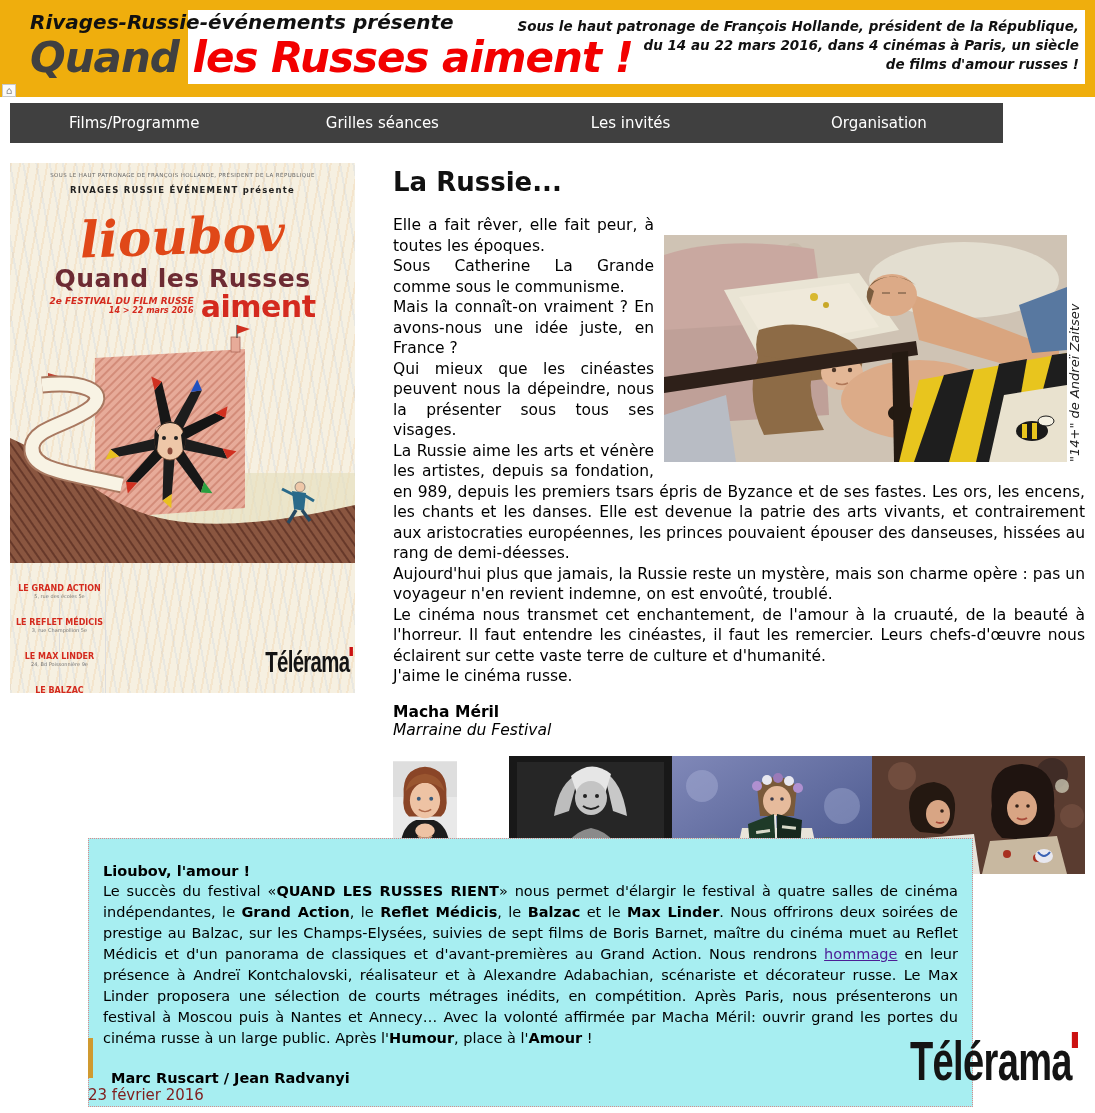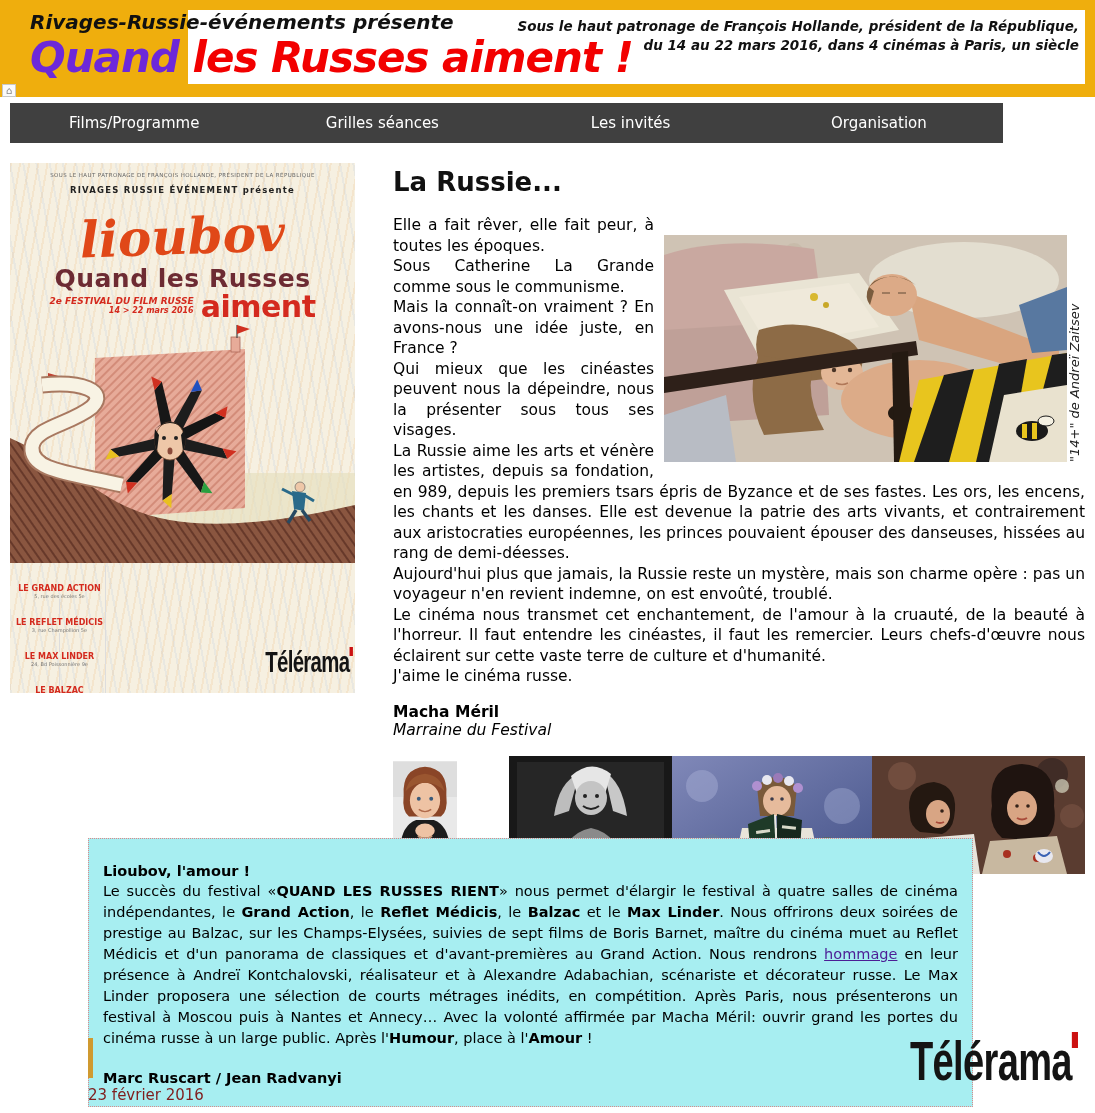--- a/index.html
+++ b/index.html
@@ -4,21 +4,21 @@
 <style>
   * { margin:0; padding:0; box-sizing:border-box; }
   body { font-family:"DejaVu Sans", sans-serif; background:#fff; }
   .page { position:relative; width:1095px; height:1113px; background:#fff; overflow:hidden; }
 
   
   .header { position:absolute; left:0; top:0; width:1095px; height:97px; background:#EFAE0D; }
   .title-whitebox { position:absolute; left:188px; top:10px; width:897px; height:74px; background:#fff; }
   .presenter { position:absolute; left:30px; top:10px; font-size:20px; font-weight:bold; font-style:italic; color:#111; white-space:nowrap; }
   .main-title { position:absolute; left:30px; top:33px; font-size:42px; font-weight:bold; font-style:italic; white-space:nowrap; letter-spacing:-1px; }
-  .main-title .lead { color:#6d28d9;text-align:right; }
+  .main-title .lead { color:#404040;text-align:right; }
   .main-title .rest { color:#F20000; }
   .patronage { position:absolute; right:16px; top:17px; text-align:right; font-size:13.5px; line-height:19px; font-weight:bold; font-style:italic; color:#111; }
   .home-btn { position:absolute; left:2px; top:84px; width:14px; height:13px; background:#fafafa; border:1px solid #c8c8c8; font-size:10px; line-height:11px; text-align:center; color:#888; cursor:pointer; }
 
   
   .nav { position:absolute; left:10px; top:103px; width:993px; height:40px; background:#404040; display:flex;align-items:center; }
   .nav a { flex:1; display:flex; align-items:center; justify-content:center; color:#fff; font-size:15px; text-decoration:none; }
 
   
   .poster { position:absolute; left:10px; top:163px; width:345px; height:530px; background:#f6f0e1; overflow:hidden;
@@ -59,21 +59,21 @@
   .p-author { margin-top:16px; font-size:15.5px; font-weight:bold; }
   .p-role { font-size:15.5px; font-style:italic; }
   .photos-row { clear:both; display:flex; margin-top:17px; }
   .stills { display:flex; margin-left:52px; }
 
   
   .bluebox { position:absolute; left:88px; top:838px; width:885px; background:#A7EEF1; border:1px dotted #dd8888; padding:24px 14px 20px 14px; }
   .box-title { font-size:14.5px; font-weight:bold; color:#000; margin-bottom:2px; }
   .box-body { font-size:14.5px; line-height:21px; text-align:justify; color:#000; }
   .rich-link { color:#4c1d95; }
-  .box-sig { margin-top:21px; font-size:14.5px; font-weight:bold; }
+  .box-sig { margin-top:21px; font-size:14.5px; font-weight:bold;margin-left:8px; }
 
   
   .gold-bar { position:absolute; left:88px; top:1038px; width:5px; height:40px; background:#D09A30; }
   .telerama-logo { position:absolute; right:17px; top:1028px; white-space:nowrap; }
   .telerama-logo .tele-text { font-size:56px; }
   .telerama-logo .tele-mark { width:9px; height:16px; margin-top:4px; }
   .page-date { position:absolute; left:88px; top:1086px; font-size:15px; color:#7f1d1d; }
 </style>
 </head>
 <body>
@@ -83,20 +83,21 @@
   <div class="header">
     <div class="title-whitebox"></div>
     <div class="presenter">Rivages-Russie-événements présente</div>
     <div class="main-title">
       <span class="lead">Quand </span><span class="rest">les Russes aiment !</span>
     </div>
     <div class="patronage">
 
     <div class="pat-line">Sous le haut patronage de François Hollande, président de la République,</div>
         <div class="pat-line">du 14 au 22 mars 2016, dans 4 cinémas à Paris, un siècle</div>
+        <div class="pat-line">de films d'amour russes !</div>
       </div>
   </div>
   <div class="home-btn">⌂</div>
 
   <div class="nav">
 
   <a href="#" class="nav-link">Films/Programme</a>
       <a href="#" class="nav-link">Grilles séances</a>
       <a href="#" class="nav-link">Les invités</a>
       <a href="#" class="nav-link">Organisation</a>

